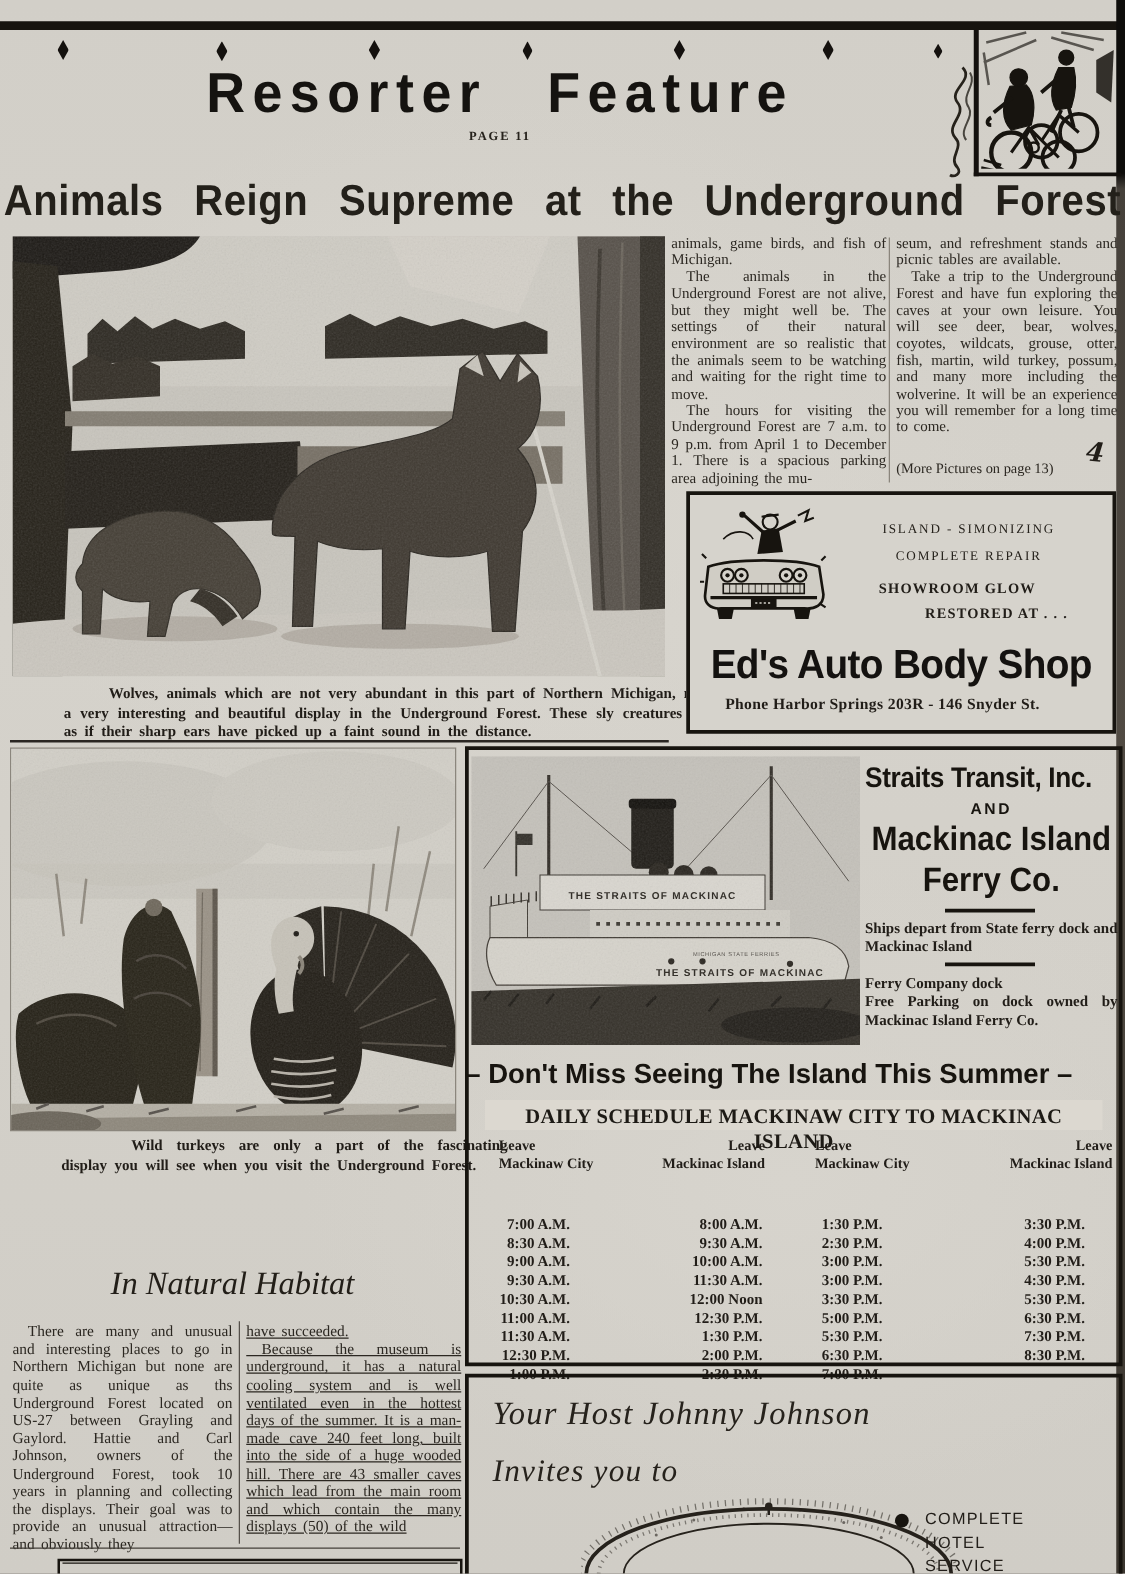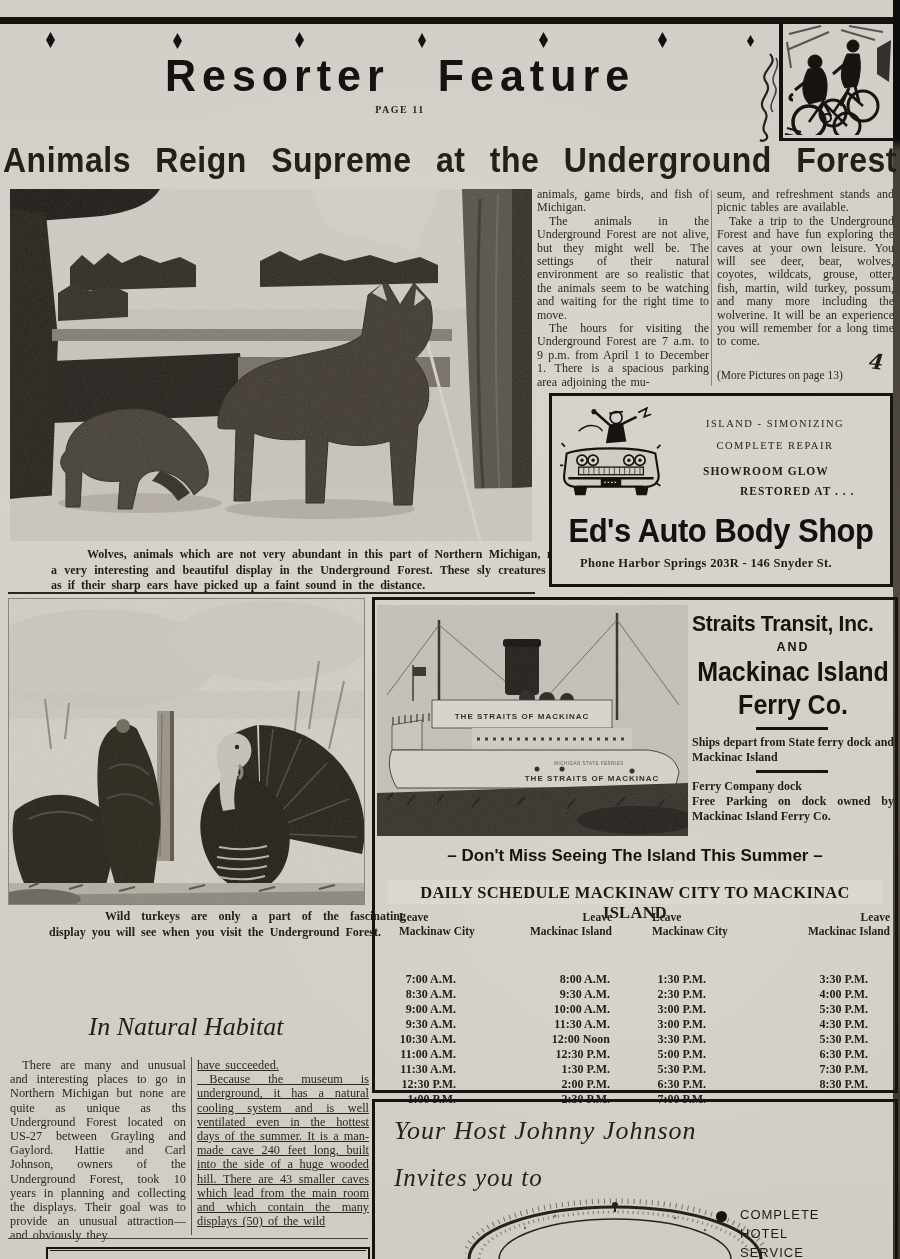--- a/index.html
+++ b/index.html
@@ -260,21 +260,21 @@
   <div class="abs sans straits-title" style="left:692px;top:610px;width:202px;font-size:21px;letter-spacing:-0.3px;">Straits Transit, Inc.</div>
   <div class="abs sans bold center" style="left:692px;top:640px;width:202px;font-size:12.5px;letter-spacing:2px;color:#17140f;">AND</div>
   <div class="abs sans straits-title center" style="left:692px;top:656px;width:202px;font-size:25px;">Mackinac Island</div>
   <div class="abs sans straits-title center" style="left:692px;top:689px;width:202px;font-size:25px;">Ferry Co.</div>
   <div class="abs mini-div" style="left:756px;top:727px;width:72px;"></div>
   <div class="abs straits-body serif" style="left:692px;top:735px;width:202px;">Ships depart from State ferry dock and Mackinac Island</div>
   <div class="abs mini-div" style="left:756px;top:770px;width:72px;"></div>
   <div class="abs straits-body serif" style="left:692px;top:779px;width:202px;">Ferry Company dock
 Free Parking on dock owned by Mackinac Island Ferry Co.</div>
 
-  <div class="abs sans bold center" style="left:380px;top:846px;width:510px;font-size:17px;color:#17140f;">– Don't Miss Seeing The Island This Summer –</div>
+  <div class="abs sans bold center" style="left:360px;top:846px;width:510px;font-size:22px;color:#17140f;">– Don't Miss Seeing The Island This Summer –</div>
   <div class="abs" style="left:388px;top:880px;width:494px;height:24px;background:#dcd8d0;"></div>
   <div class="abs serif bold center" style="left:388px;top:883px;width:494px;font-size:16.5px;letter-spacing:0.3px;color:#1d1a15;">DAILY SCHEDULE MACKINAW CITY TO MACKINAC ISLAND</div>
 
   <div class="abs sched-head serif" style="left:399px;top:911px;width:110px;">Leave
 Mackinaw City</div>
   <div class="abs sched-head serif right" style="left:482px;top:911px;width:130px;">Leave
 Mackinac Island</div>
   <div class="abs sched-head serif" style="left:652px;top:911px;width:110px;">Leave
 Mackinaw City</div>
   <div class="abs sched-head serif right" style="left:760px;top:911px;width:130px;">Leave

